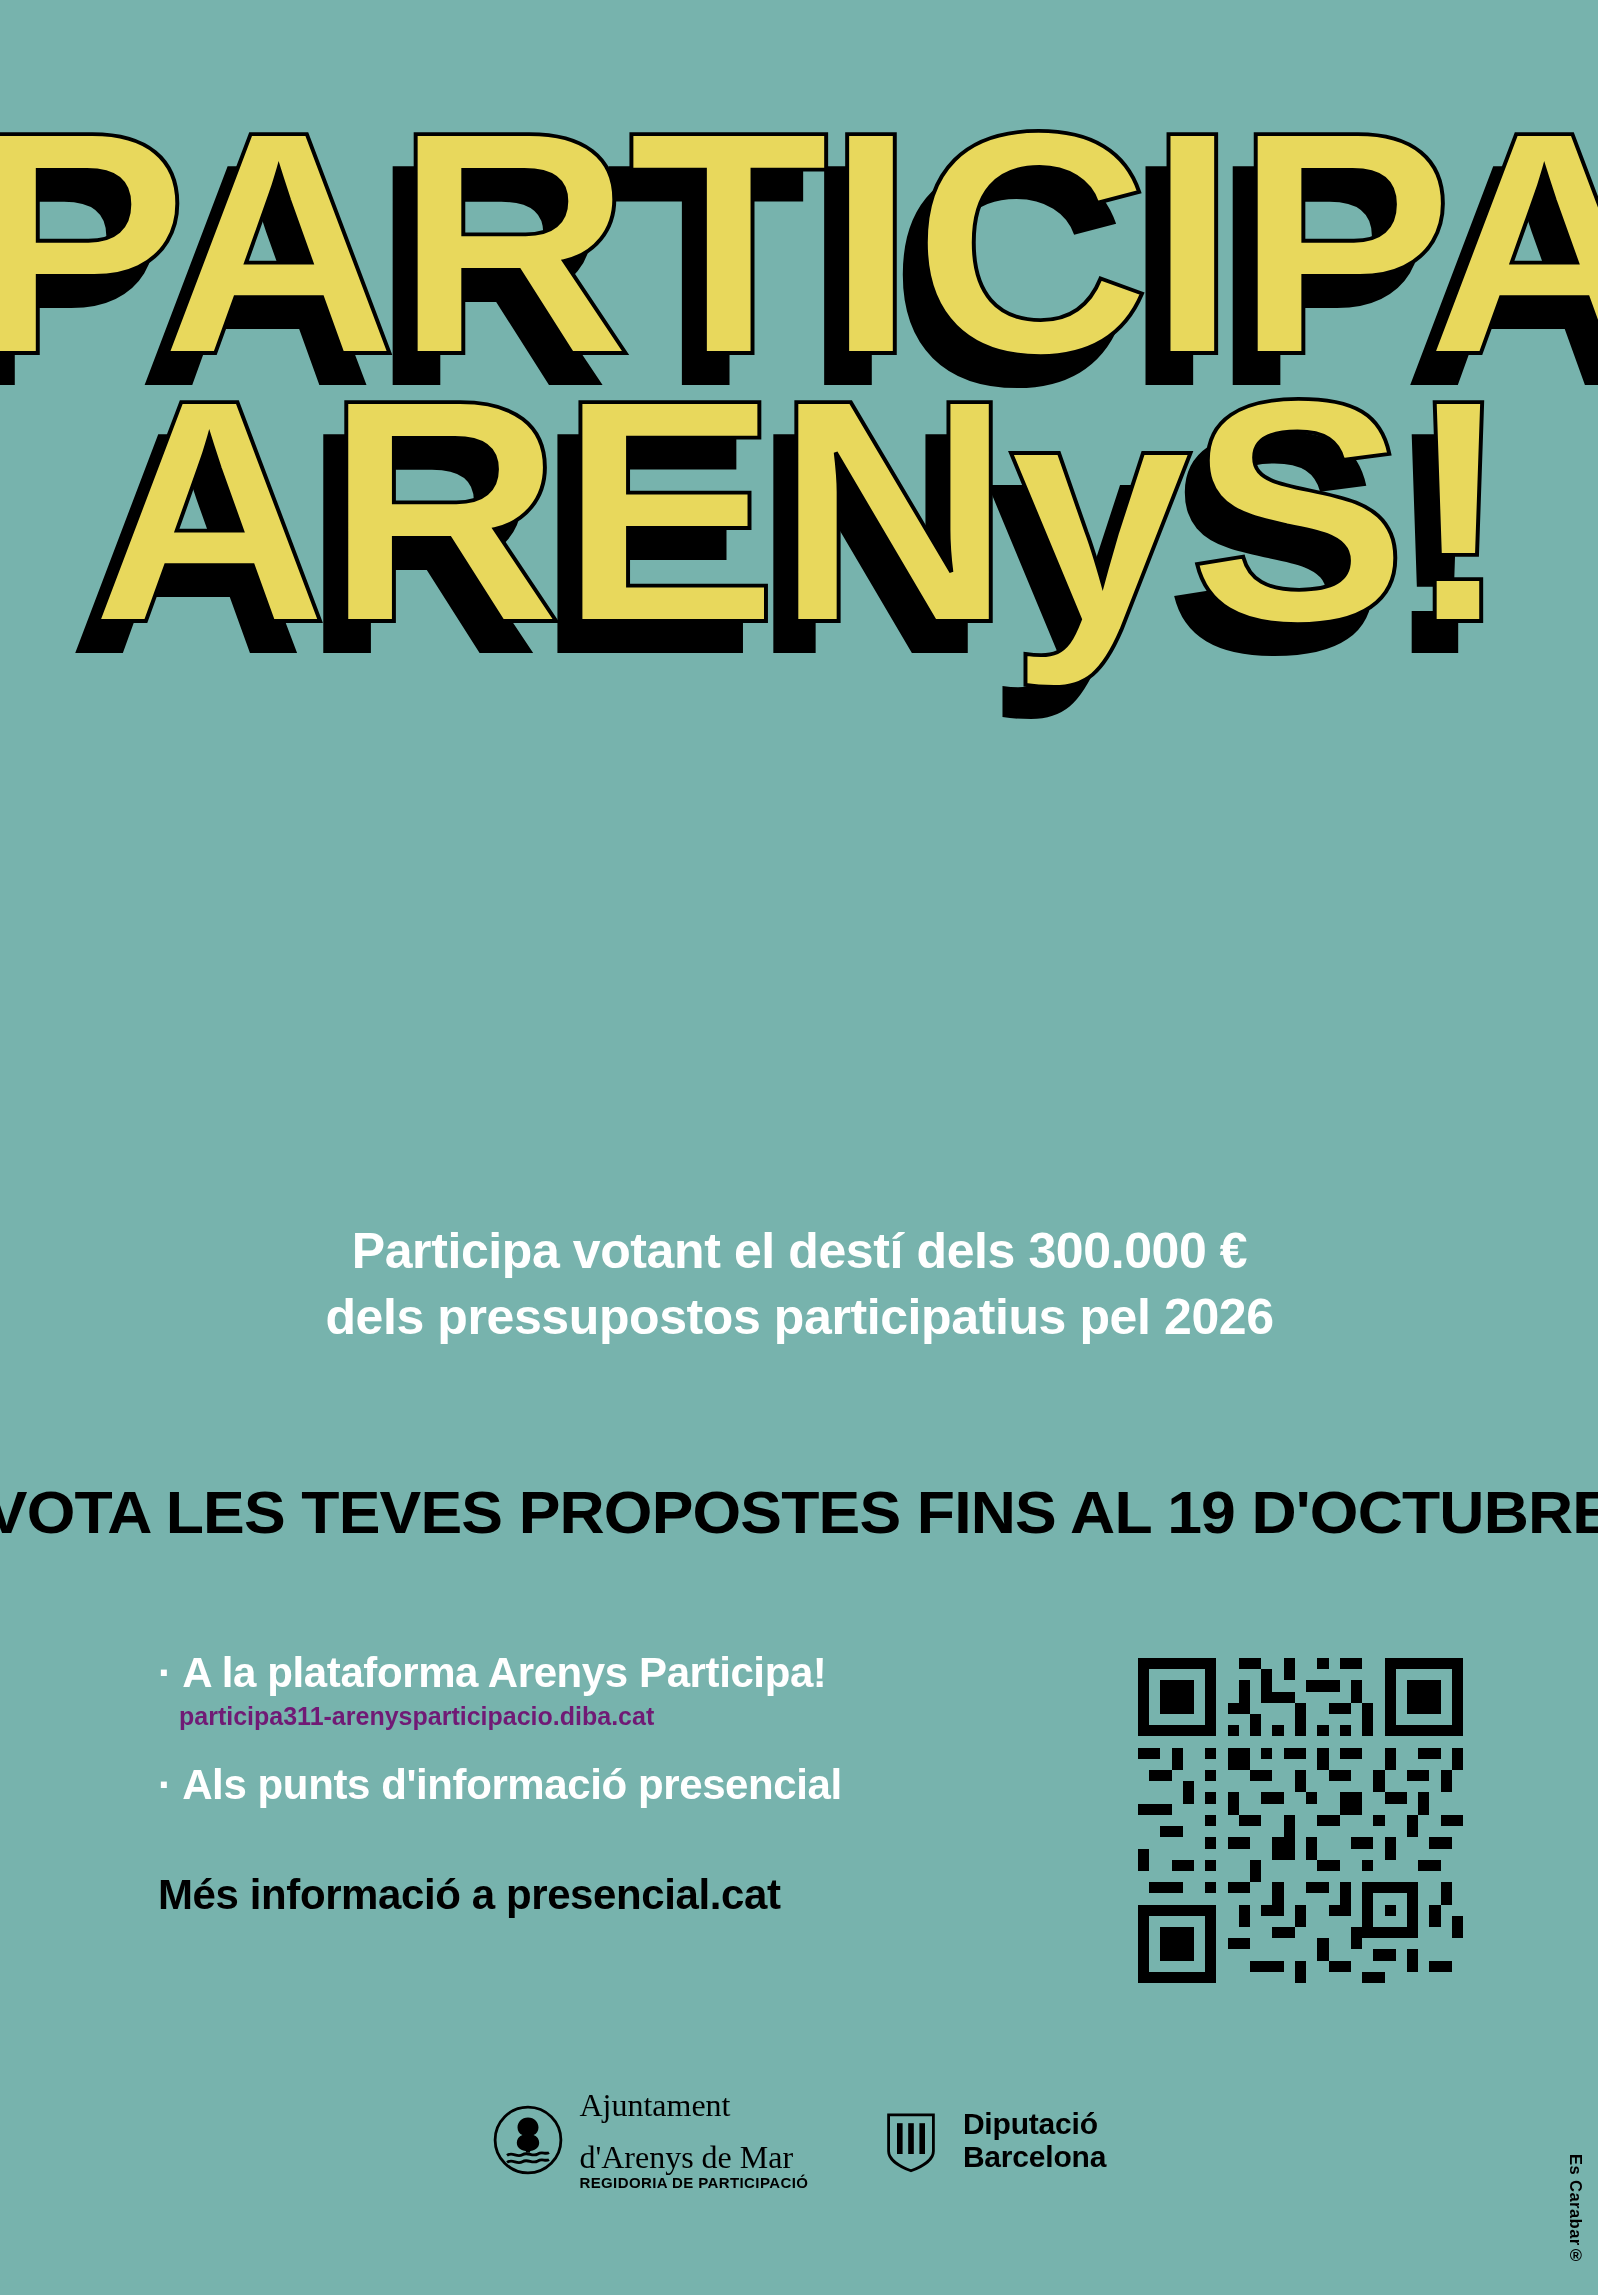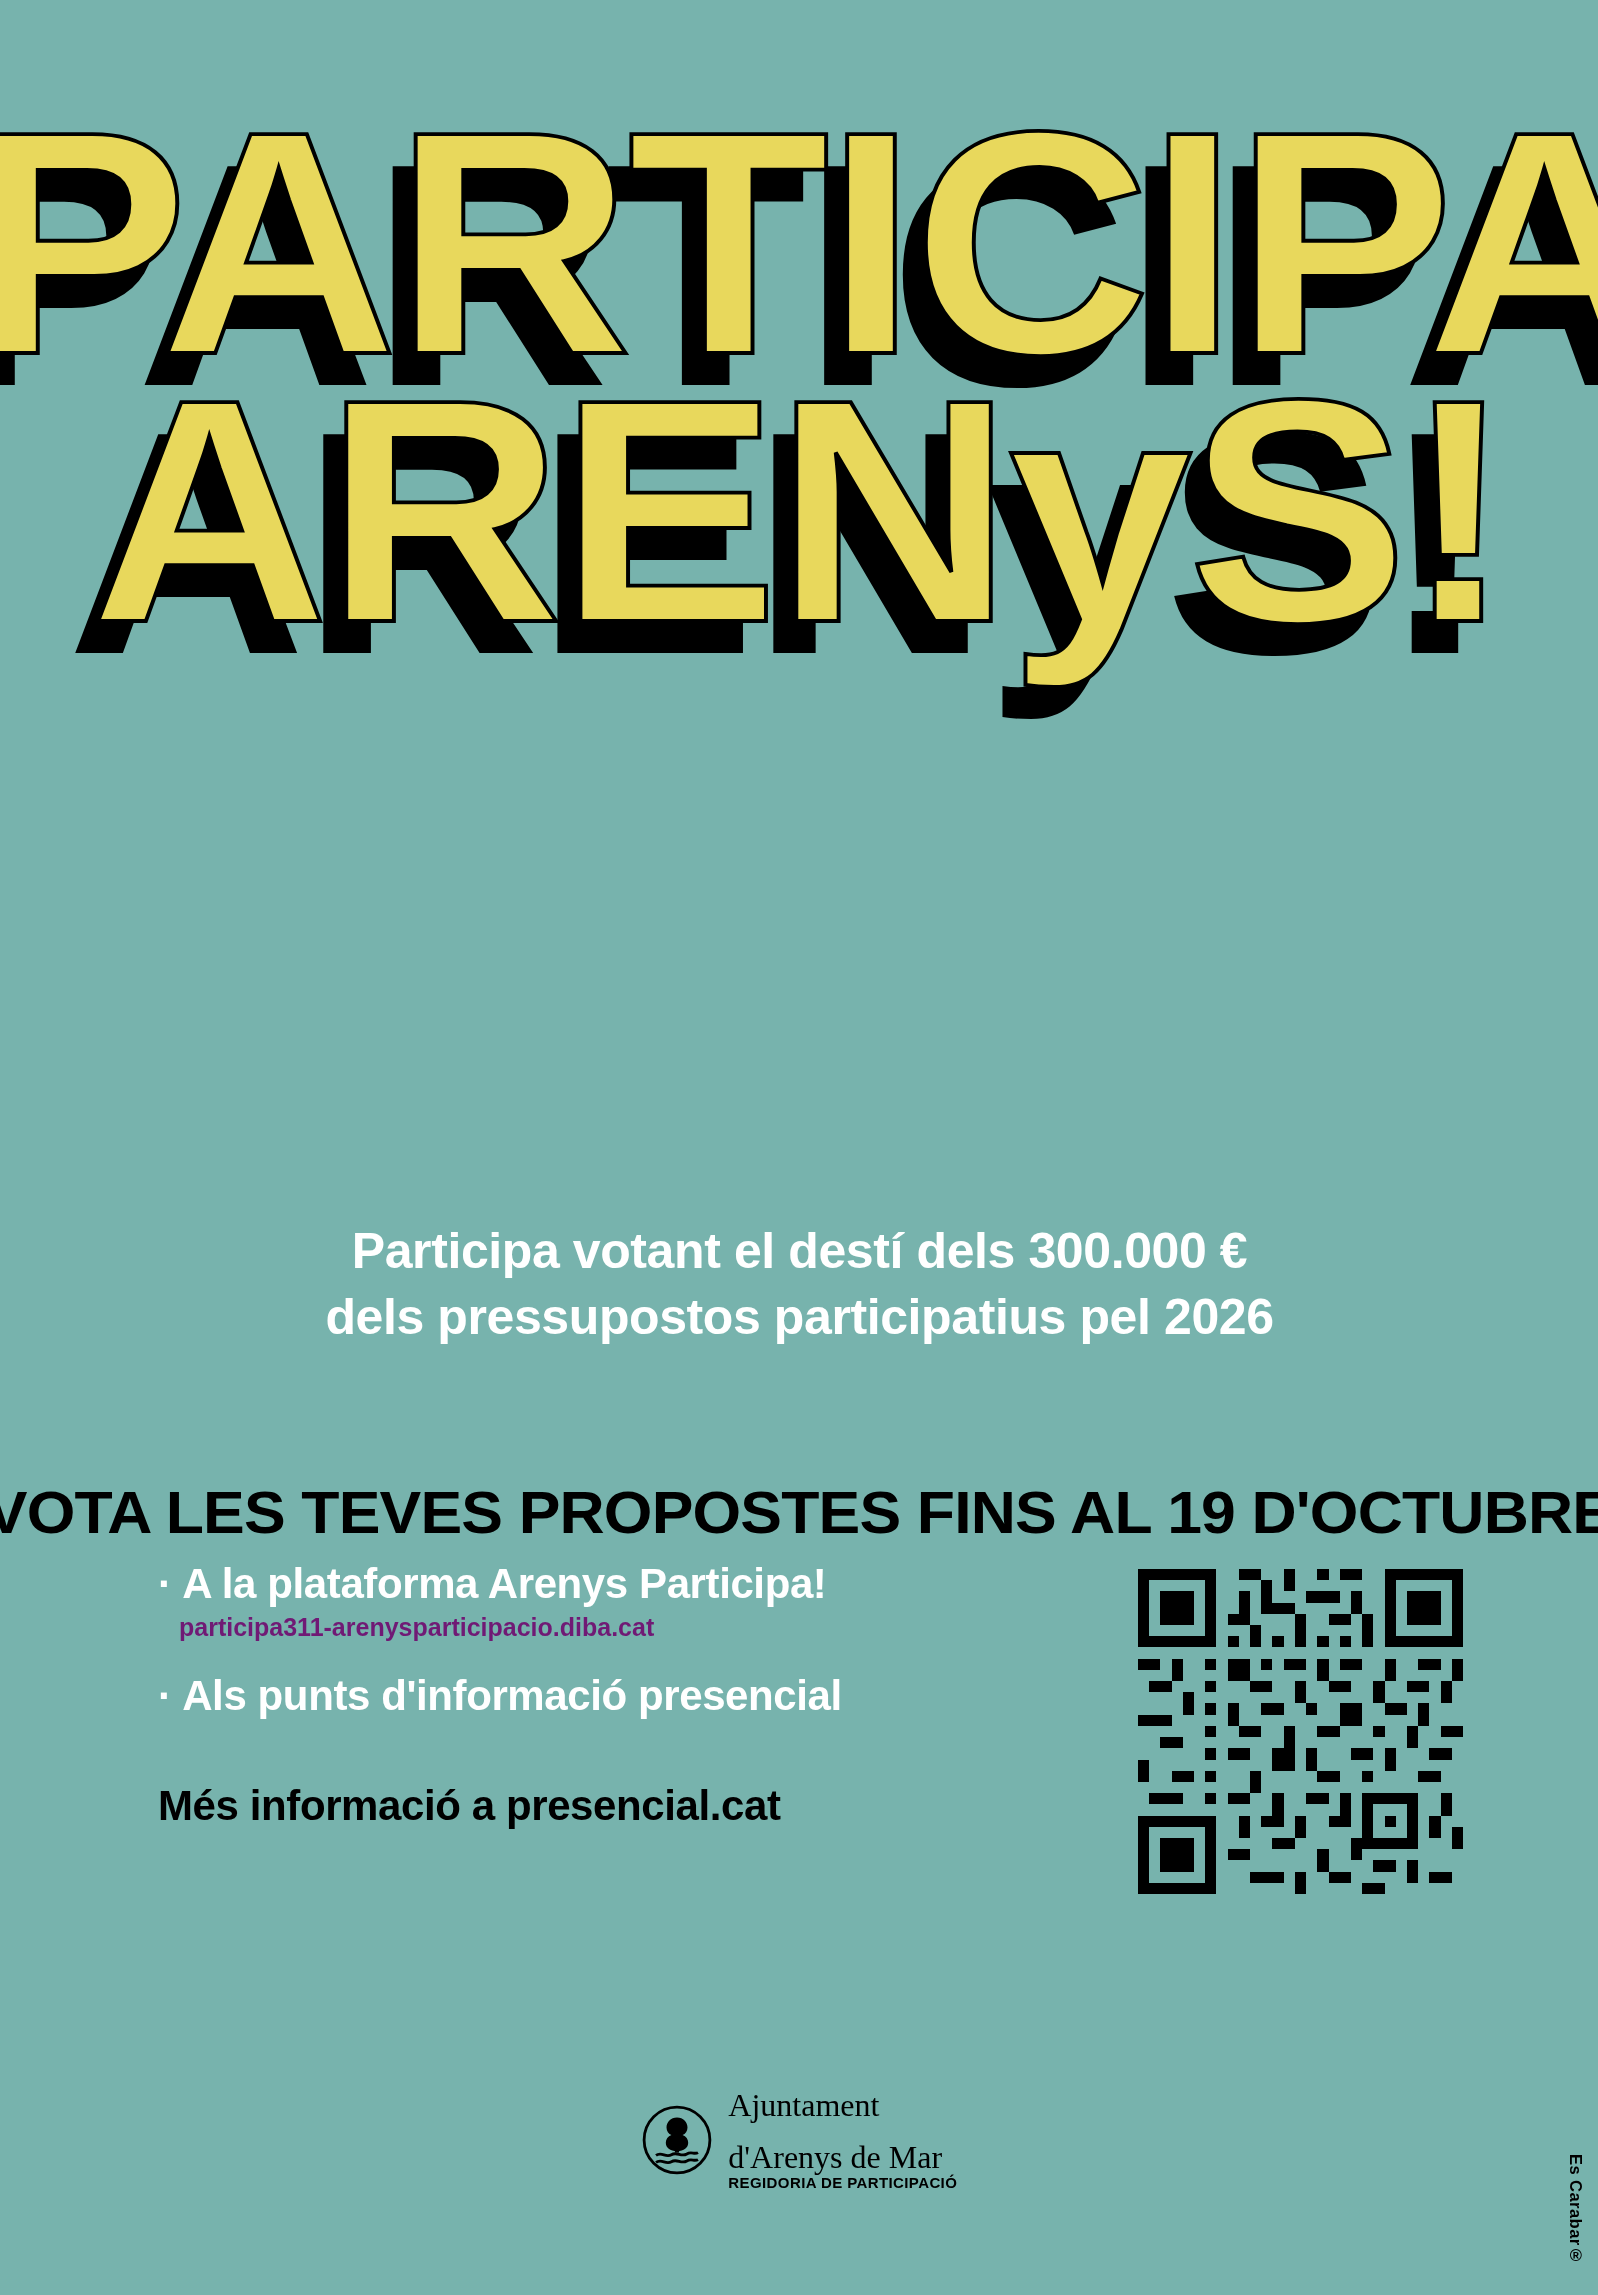--- a/index.html
+++ b/index.html
@@ -82,21 +82,21 @@
     color: #000;
     font-weight: bold;
     font-size: 59px;
     letter-spacing: -0.8px;
     transform: scaleX(1.06);
   }
 
   
   .mid {
     position: absolute;
-    top: 1560px;
+    top: 1649px;
     left: 0;
     width: 100%;
     display: flex;
     align-items: flex-start;
     padding: 0 113px;
     box-sizing: border-box;
   }
   .bullets {
     flex: 1 1 auto;
     padding-left: 45px;
@@ -372,18 +372,32 @@
           <path d="M20 82 c8 -6 14 4 22 -1 c8 -5 14 4 22 -1 c6 -4 11 1 16 -2" fill="none" stroke="#000" stroke-width="4"></path>
         </svg>
       </div>
       <div class="logo-text">
         <div class="logo-t1">Ajuntament</div>
         <div class="logo-t2">d'Arenys de Mar</div>
         <div class="logo-t3">REGIDORIA DE PARTICIPACIÓ</div>
       </div>
     </div>
 
+    <div class="logo">
+      <div class="logo-mark">
+        <svg viewBox="0 0 100 100">
+          <path d="M18 14 h64 v52 c0 12 -16 22 -32 28 c-16 -6 -32 -16 -32 -28 z" fill="none" stroke="#000" stroke-width="4"></path>
+          <rect x="30" y="26" width="8" height="44" fill="#000"></rect>
+          <rect x="46" y="26" width="8" height="44" fill="#000"></rect>
+          <rect x="62" y="26" width="8" height="44" fill="#000"></rect>
+        </svg>
+      </div>
+      <div class="logo-text">
+        <div class="logo-b1">Diputació</div>
+        <div class="logo-b2">Barcelona</div>
+      </div>
+    </div>
   </div>
 
   <div class="credit">Es Carabar®</div>
 
 </div>
 
 
 </body></html>

